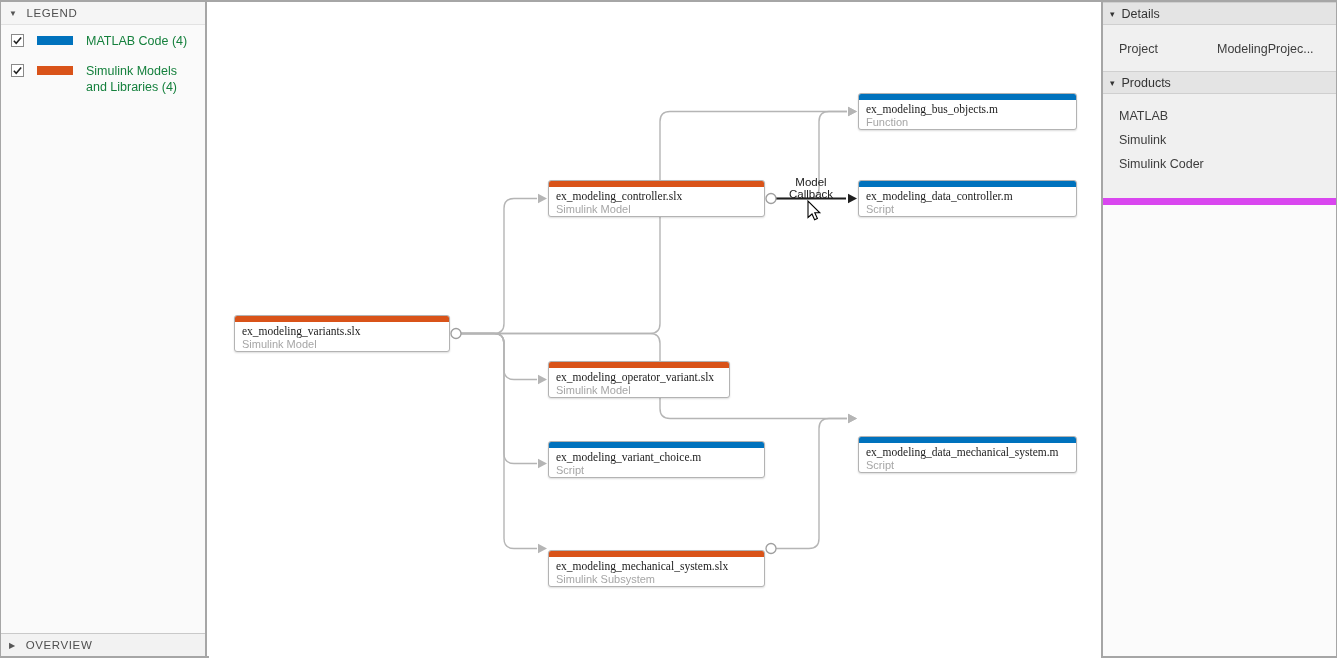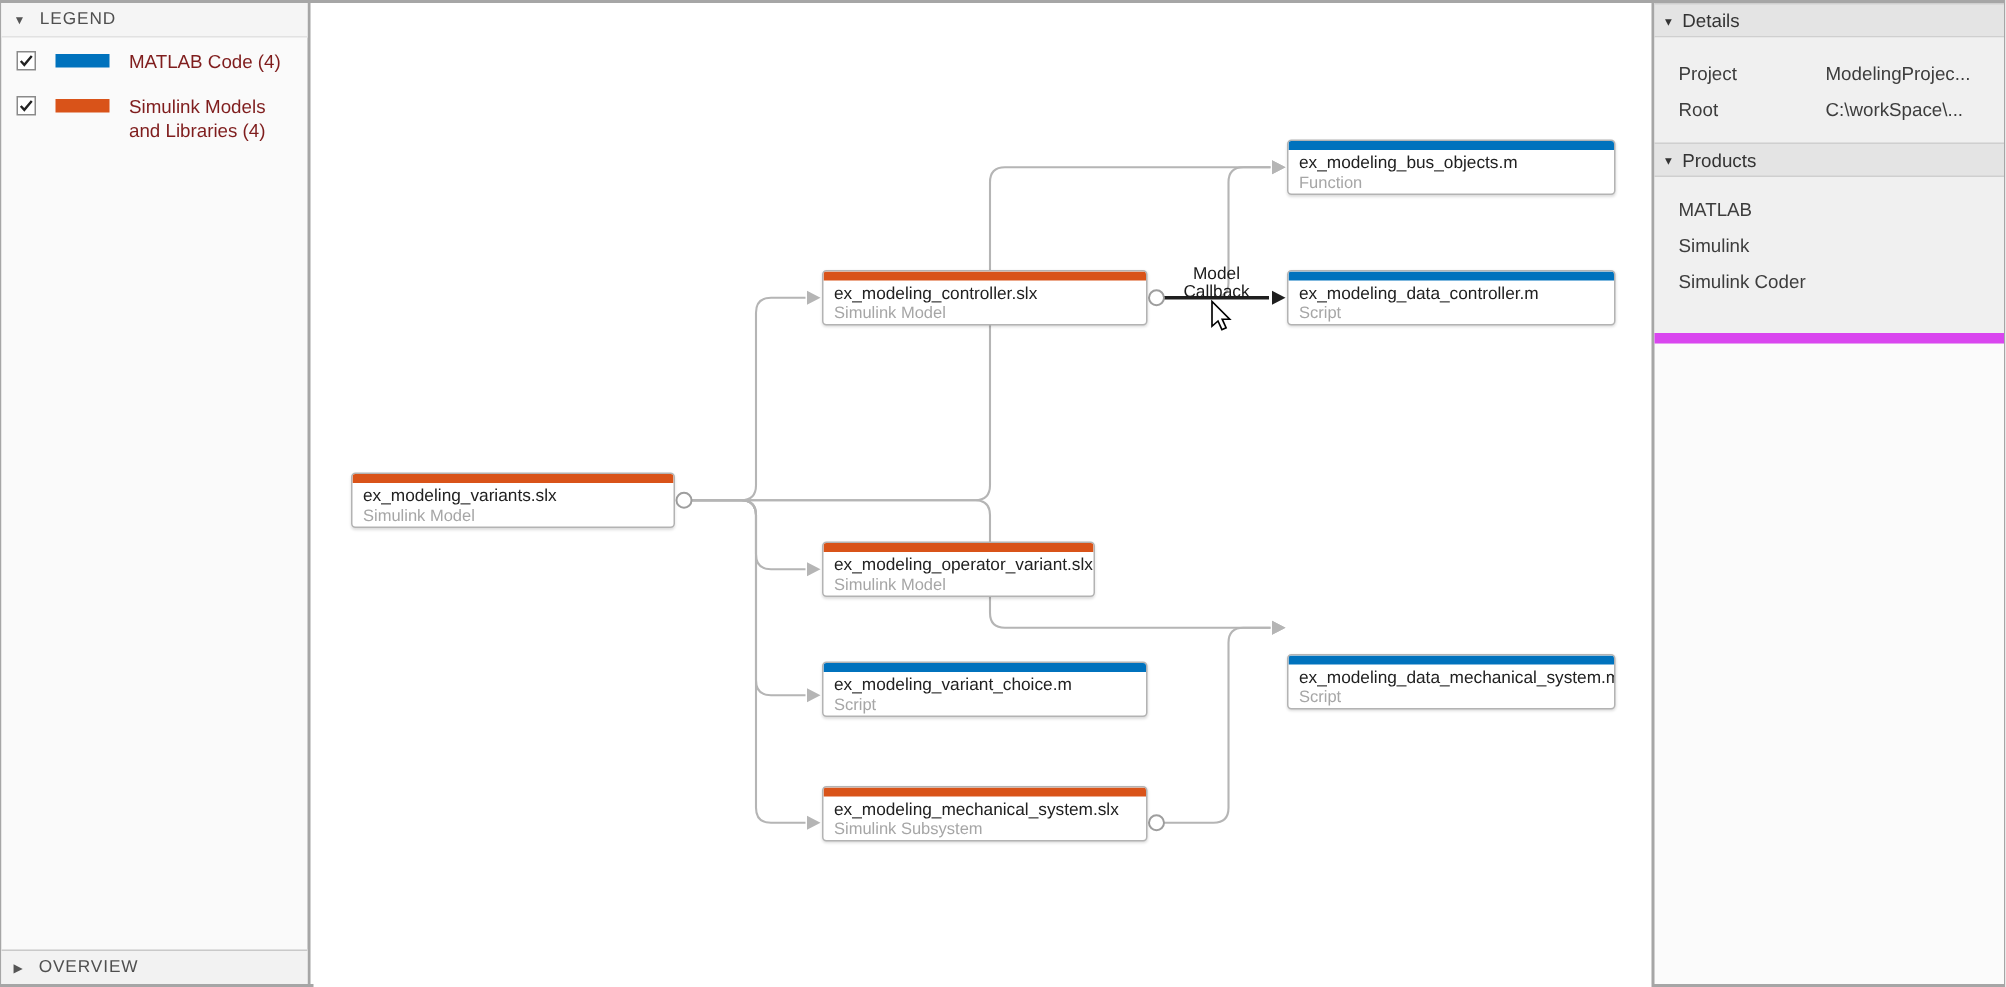--- a/index.html
+++ b/index.html
@@ -14,41 +14,41 @@
   .panel-header { height:23px; display:flex; align-items:center; gap:9px;
                   padding:0 8px; font-size:11.5px; letter-spacing:.6px; color:#4f4f4f;
                   background:#f5f5f5; border-bottom:1px solid #e2e2e2; }
   .tri { font-size:8px; color:#555; }
   .legend-body { padding:8px 8px 0 10px; }
   .legend-row { display:flex; align-items:flex-start; margin-bottom:14px; }
   .checkbox { width:13px; height:13px; background:#fff; border:1px solid #8a8a8a;
               display:inline-flex; align-items:center; justify-content:center; margin-top:1px; }
   .checkbox svg { width:11px; height:11px; }
   .swatch { width:36px; height:9px; margin:3px 13px 0 13px; flex:0 0 auto; }
-  .legend-label { font-size:12.5px; color:#7f1d1d; line-height:16px; max-width:112px; }
+  .legend-label { font-size:12.5px; color:#15803d; line-height:16px; max-width:112px; }
   .overview-bar { position:absolute; left:0; right:0; bottom:0; height:23px;
                   display:flex; align-items:center; gap:10px; padding:0 8px;
                   background:#f2f2f2; border-top:1px solid #c9c9c9;
                   font-size:11.5px; letter-spacing:.6px; color:#4f4f4f; }
 
   
   .canvas { position:absolute; left:208px; top:0; width:892px; height:656px; background:#fff; }
   .canvas svg.edges { position:absolute; left:0; top:0; width:892px; height:656px; }
   .edge { fill:none; stroke:#b5b5b5; stroke-width:1.4; }
   .edge.sel { stroke:#1f1f1f; stroke-width:2.2; }
   .arrow { fill:#b5b5b5; }
   .arrow.sel { fill:#1f1f1f; }
   .port { fill:#fff; stroke:#9e9e9e; stroke-width:1.3; }
   .edge-label { font-family:"Liberation Sans",sans-serif; font-size:11.5px; fill:#1a1a1a; text-anchor:middle; }
 
   .node { position:absolute; background:#fff; border:1px solid #b3b3b3; border-radius:3px;
           overflow:hidden; box-shadow:0 1px 2px rgba(0,0,0,.14); cursor:default; }
   .node .bar { height:6px; }
   .node .title { font-size:11.5px; color:#212121; line-height:14px; padding:2px 0 0 7px;
-                 white-space:nowrap; }
+                 white-space:nowrap;font-family:Liberation Serif, serif; }
   .node .subtitle { font-size:11px; color:#a6a6a6; line-height:13px; padding-left:7px;
                     white-space:nowrap; }
 
   
   .right-panel { position:absolute; right:0; top:0; bottom:0; width:235px;
                  background:#fbfbfb; border-left:2px solid #a6a6a6; }
   .section-header { height:23px; display:flex; align-items:center; gap:7px; padding:0 7px;
                     background:#e4e4e4; border-top:1px solid #cfcfcf; border-bottom:1px solid #cfcfcf;
                     font-size:12.5px; color:#333; }
   .section-header .tri { font-size:9px; color:#333; }
@@ -148,21 +148,21 @@
         <div class="node" style="left: 649px; top: 398px; width: 219px; height: 37px; margin-top: 36px;">
           <div class="bar" style="background: rgb(0, 114, 189);"></div>
           <div class="title">ex_modeling_data_mechanical_system.m</div>
           <div class="subtitle">Script</div>
         </div>
         <div class="node" style="left: 339px; top: 439px; width: 217px; height: 37px;">
           <div class="bar" style="background: rgb(0, 114, 189);"></div>
           <div class="title">ex_modeling_variant_choice.m</div>
           <div class="subtitle">Script</div>
         </div>
-        <div class="node" style="left: 339px; top: 522px; width: 217px; height: 37px;">
+        <div class="node" style="left: 339px; top: 548px; width: 217px; height: 37px;">
           <div class="bar" style="background: rgb(217, 83, 25);"></div>
           <div class="title">ex_modeling_mechanical_system.slx</div>
           <div class="subtitle">Simulink Subsystem</div>
         </div>
       </div>
     <svg class="edges" id="overlay-svg" style="pointer-events:none">
       <text class="edge-label" id="edge-label-1" x="602" y="184">Model</text>
       <text class="edge-label" id="edge-label-2" x="602" y="196">Callback</text>
       <polygon id="mouse-cursor" points="0,0 0,16.5 4,13 6.6,18.8 9.4,17.5 6.8,11.8 11.8,11.8" fill="#fff" stroke="#000" stroke-width="1.1" transform="translate(599,199)"></polygon>
     </svg>
@@ -171,24 +171,20 @@
   <div class="right-panel">
     <div class="section-header">
       <span class="tri">▾</span>
       <span>Details</span>
     </div>
     <div class="prop-rows">
       <div class="prop-row">
         <span class="plabel">Project</span>
         <span class="pvalue">ModelingProjec...</span>
       </div>
-      <div class="prop-row">
-        <span class="plabel">Root</span>
-        <span class="pvalue">C:\workSpace\...</span>
-      </div>
     </div>
     <div class="section-header">
       <span class="tri">▾</span>
       <span>Products</span>
     </div>
     <div class="prod-list">
       <div class="prod-item">MATLAB</div>
       <div class="prod-item">Simulink</div>
       <div class="prod-item">Simulink Coder</div>
     </div>

